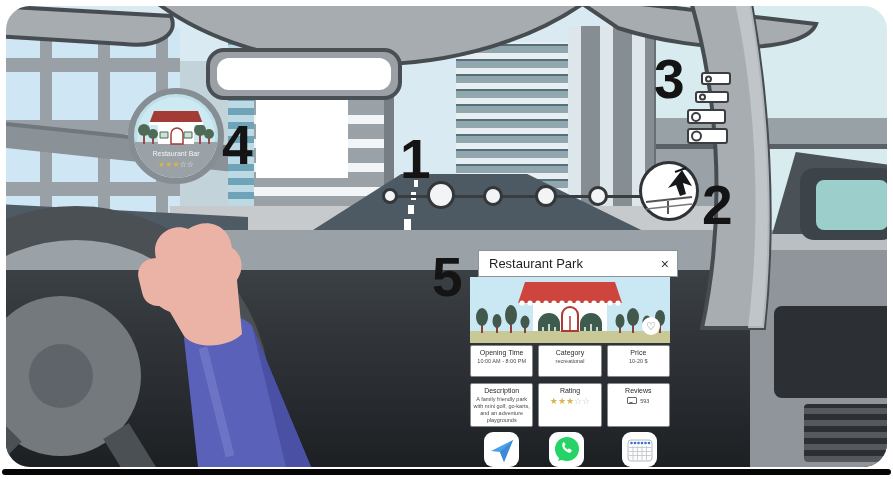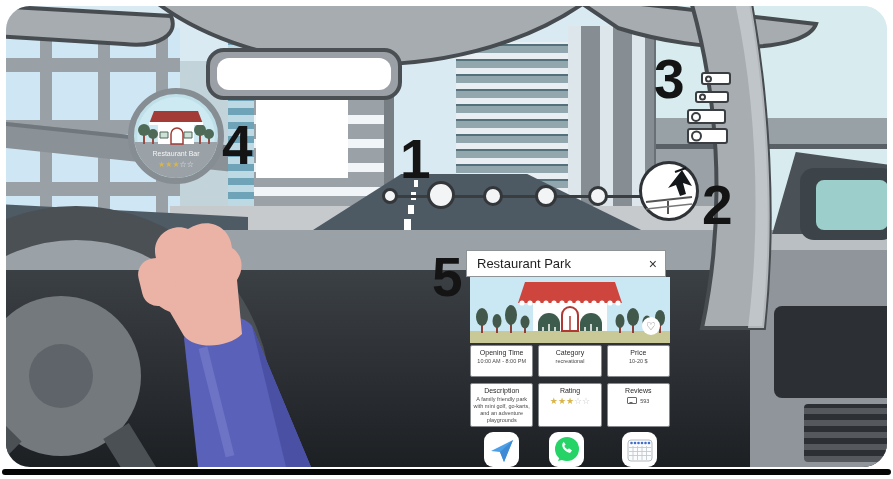--- a/index.html
+++ b/index.html
@@ -59,21 +59,21 @@
   .badge{left:122px;top:82px;width:96px;height:96px;border-radius:50%;background:#cde9f2;border:6px solid #868d93;box-shadow:inset 0 0 0 3px #bfe0e8;overflow:hidden;}
   .badge-title{position:absolute;left:0;top:56px;width:100%;text-align:center;font-size:7px;color:#f4f4f4;}
   .badge-stars{position:absolute;left:0;top:66px;width:100%;text-align:center;font-size:8px;letter-spacing:0;}
   .stars-filled{color:#d9b44a;}
   .stars-empty{color:#e3e6e8;}
 
   .toggle{position:absolute;background:#fff;border:2px solid #3a3e42;border-radius:3px;}
   .toggle .knob{position:absolute;left:2px;top:50%;transform:translateY(-50%);border:2px solid #3a3e42;border-radius:50%;background:#fff;}
 
   
-  .card-title-bar{left:460px;top:244px;width:200px;height:27px;background:#fff;border:1px solid #8e9398;display:flex;align-items:center;padding:0 8px 0 10px;}
+  .card-title-bar{left:472px;top:244px;width:200px;height:27px;background:#fff;border:1px solid #8e9398;display:flex;align-items:center;padding:0 8px 0 10px;}
   .card-title{font-size:13px;color:#1f1f1f;}
   .card-close{margin-left:auto;font-size:14px;color:#333;cursor:pointer;line-height:1;}
   .card-image{left:464px;top:271px;width:200px;height:66px;background:#c9e8f4;overflow:hidden;}
   .fav-bubble{position:absolute;right:10px;bottom:8px;width:18px;height:18px;background:#fff;border-radius:50%;text-align:center;font-size:11px;line-height:18px;color:#777;}
   .info-grid{left:464px;top:339px;width:200px;display:grid;grid-template-columns:repeat(3,1fr);gap:6px 5px;}
   .info-box{background:#fff;border:1px solid #85898d;border-radius:2px;text-align:center;padding:3px 2px 2px;min-height:32px;}
   .info-box.tall{min-height:38px;}
   .info-label{font-size:7px;color:#2b2b2b;display:block;margin-bottom:2px;}
   .info-value{font-size:5.5px;color:#4a4a4a;line-height:1.25;display:block;}
   .rating-stars{font-size:9px;display:block;margin-top:1px;}

